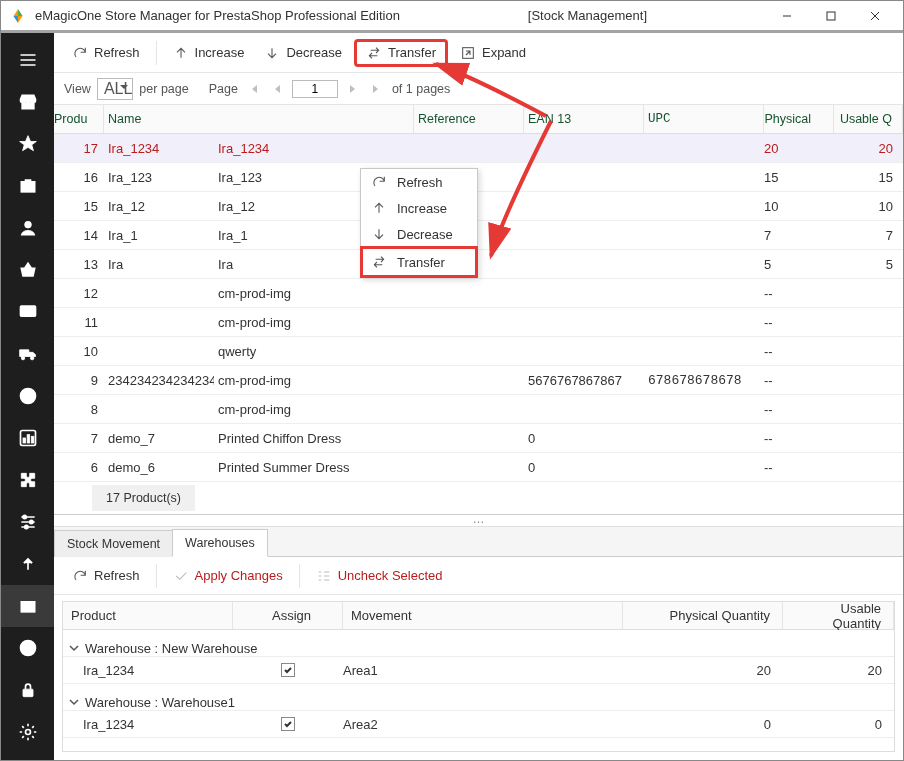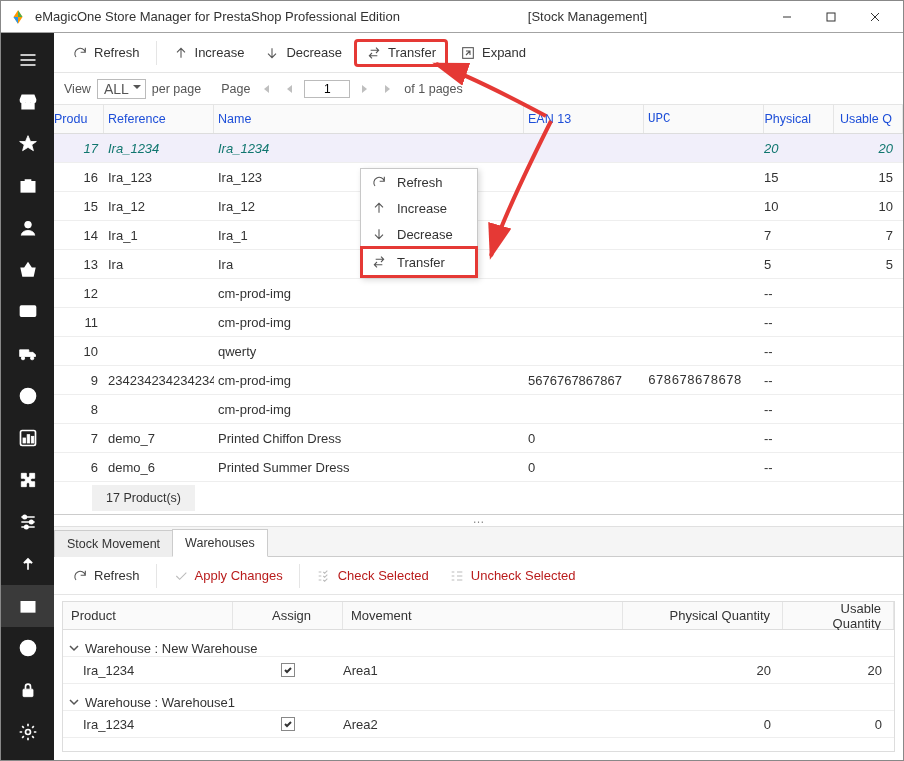--- a/index.html
+++ b/index.html
@@ -1,19 +1,19 @@
 <!DOCTYPE html>
 <html><head>
 <meta charset="utf-8">
 <style>
   * { box-sizing: border-box; }
   html, body { margin: 0; padding: 0; font-family: "Segoe UI", Arial, sans-serif; font-size: 13px; color: #333; background: #fff; }
   .window { width: 904px; height: 761px; border: 1px solid #888; position: relative; display: flex; flex-direction: column; overflow: hidden; }
   
-  .titlebar { height: 32px; display: flex; align-items: center; padding: 0 8px; border-bottom: 1px solid #a3a3a3; }
+  .titlebar { height: 32px; display: flex; align-items: center; padding: 0 8px; border-bottom: 3px solid #a3a3a3; }
   .logo { width: 18px; height: 18px; margin-right: 8px; }
   .title-text { flex: 0 0 auto; }
   .title-spacer { flex: 1; }
   .title-bracket { margin-right: 120px; }
   .win-btns { display: flex; gap: 4px; }
   .win-btn { width: 40px; height: 28px; display: flex; align-items: center; justify-content: center; }
   .win-btn svg { stroke: #333; stroke-width: 1; fill: none; }
   
   .body { flex: 1; display: flex; min-height: 0; }
   .sidebar { width: 53px; background: #1e1e1e; display: flex; flex-direction: column; align-items: center; padding-top: 6px; gap: 0; }
@@ -23,30 +23,30 @@
   .main { flex: 1; display: flex; flex-direction: column; min-width: 0; }
   
   .toolbar { height: 40px; display: flex; align-items: center; padding: 0 10px; border-bottom: 1px solid #e5e5e5; gap: 4px; }
   .tb-btn { display: flex; align-items: center; gap: 6px; padding: 5px 8px; border-radius: 3px; }
   .tb-btn.highlight { border: 3px solid #e53935; border-radius: 4px; padding: 3px 9px; }
   .icon16 { width: 16px; height: 16px; display: inline-flex; align-items: center; justify-content: center; }
   .icon16 svg { stroke: #555; fill: none; stroke-width: 1.6; }
   .sep { width: 1px; height: 24px; background: #e5e5e5; margin: 0 4px; }
   
   .paging { height: 32px; display: flex; align-items: center; padding: 0 10px; gap: 6px; border-bottom: 1px solid #e5e5e5; font-size: 12.5px; color: #555; }
-  .dd { border: 1px solid #bbb; padding: 1px 16px 1px 6px; position: relative; background: #fff; font-size: 14px; }
+  .dd { border: 1px solid #bbb; padding: 1px 0 1px 6px; position: relative; background: #fff; font-size: 16px; }
   .dd::after { content: ""; position: absolute; right: 4px; top: 50%; transform: translateY(-50%); border: 4px solid transparent; border-top-color: #555; }
   .pg-btn { width: 18px; height: 18px; display: flex; align-items: center; justify-content: center; }
   .pg-btn svg { fill: #bfbfbf; }
   .pg-input { width: 46px; height: 18px; border: 1px solid #bbb; text-align: center; font-size: 12px; }
   
   .grid { flex: 0 0 auto; display: flex; flex-direction: column; border-bottom: 1px solid #ccc; }
   .grid-head, .grid-row { display: flex; align-items: center; height: 29px; border-bottom: 1px solid #eee; }
-  .grid-head { background: #fafafa; border-bottom: 1px solid #ddd; font-size: 12.5px; color: #1d4ed8; }
-  .grid-row.selected { background: #f1effa; color: #0f766e; font-style: italic; }
+  .grid-head { background: #fafafa; border-bottom: 1px solid #ddd; font-size: 12.5px; color: #14532d; }
+  .grid-row.selected { background: #f1effa; color: #b91c1c; }
   .col-produ { width: 50px; text-align: right; padding-right: 6px; }
   .col-ref   { width: 110px; padding-left: 4px; overflow: hidden; white-space: nowrap; }
   .col-name  { width: 310px; padding-left: 4px; }
   .col-ean   { width: 120px; padding-left: 4px; }
   .col-upc   { width: 120px; padding-left: 4px; font-family: Liberation Mono, monospace; }
   .col-phys  { width: 70px; padding-right: 22px; }
   .col-usab  { flex: 1; text-align: right; padding-right: 10px; }
   .grid-head .hcell { border-right: 1px solid #e5e5e5; height: 100%; display: flex; align-items: center; }
   .grid-head .col-phys, .grid-head .col-usab { justify-content: flex-end; }
   .grid-footer { height: 32px; display: flex; align-items: center; }
@@ -296,22 +296,22 @@
             <svg width="12" height="12" viewBox="0 0 12 12">
               <path d="M9 2v8M2 2l5 4-5 4z"></path>
             </svg>
           </span>
         <span>of 1 pages</span>
       </div>
 
       <div class="grid">
         <div class="grid-head">
           <div class="hcell col-produ">Produ</div>
+          <div class="hcell col-name">Name</div>
           <div class="hcell col-ref">Reference</div>
-          <div class="hcell col-name">Name</div>
           <div class="hcell col-ean">EAN 13</div>
           <div class="hcell col-upc">UPC</div>
           <div class="hcell col-phys">Physical</div>
           <div class="hcell col-usab">Usable Q</div>
         </div>
         <div id="grid-rows">
             <div class="grid-row selected">
               <div class="col-produ">17</div>
               <div class="col-ref">Ira_1234</div>
               <div class="col-name">Ira_1234</div>
@@ -444,28 +444,20 @@
         <div class="sep"></div>
         <div class="tb-btn disabled">
           <span class="icon16">
               <svg viewBox="0 0 24 24">
                 <path d="M5 12l5 5L20 7"></path>
               </svg>
             </span>
           <span>Apply Changes</span>
         </div>
         <div class="sep"></div>
-        <div class="tb-btn disabled">
-          <span class="icon16">
-              <svg viewBox="0 0 24 24">
-                <path d="M4 6h4M4 12h4M4 18h4M11 6l2 2 4-4M11 12l2 2 4-4M11 18l2 2 4-4"></path>
-              </svg>
-            </span>
-          <span>Check Selected</span>
-        </div>
         <div class="tb-btn disabled">
           <span class="icon16">
               <svg viewBox="0 0 24 24">
                 <path d="M4 6h4M4 12h4M4 18h4M12 6h8M12 12h8M12 18h8"></path>
               </svg>
             </span>
           <span>Uncheck Selected</span>
         </div>
       </div>
 

